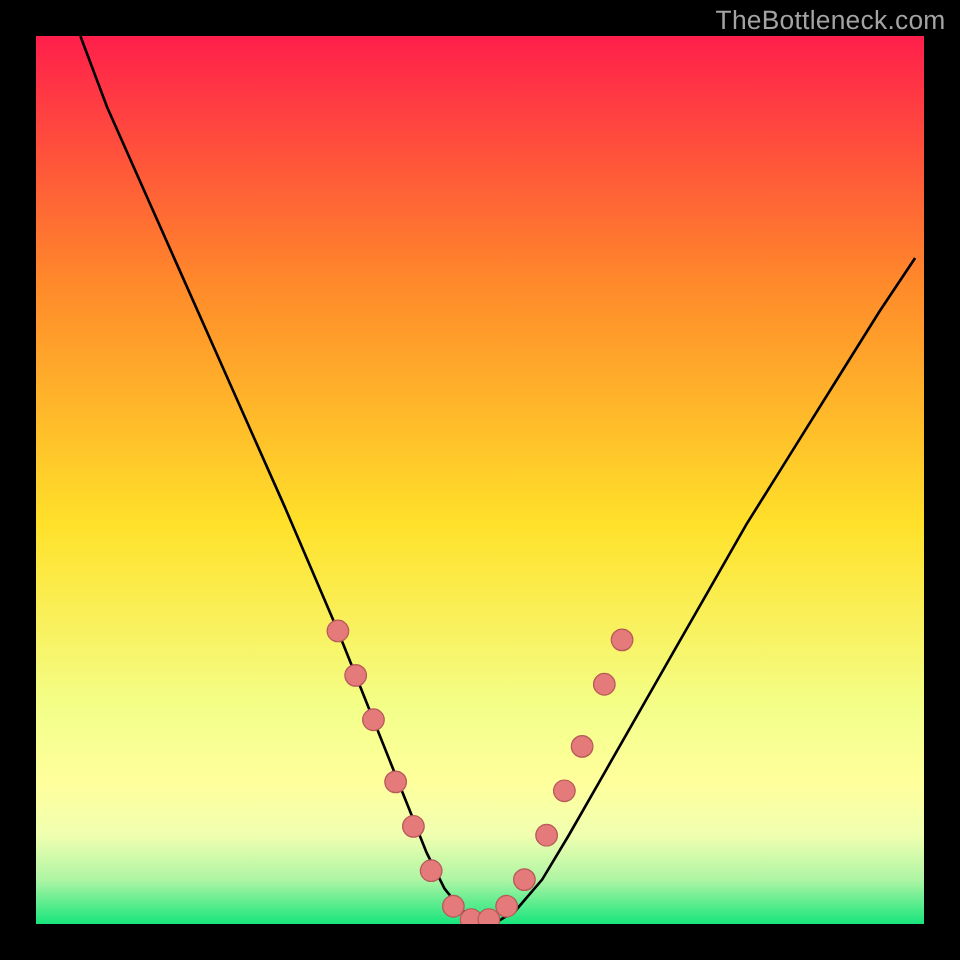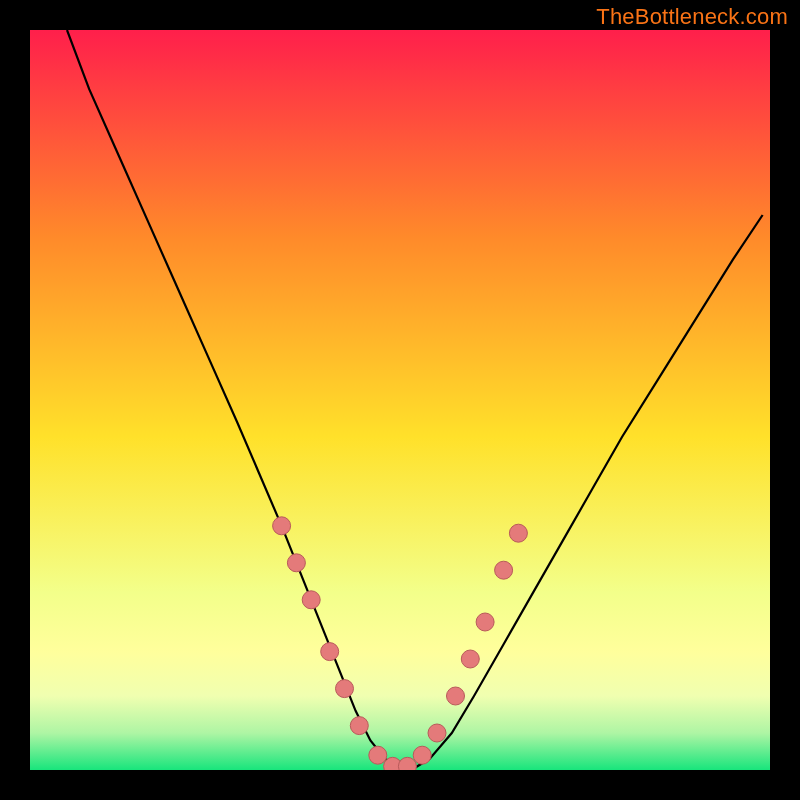--- a/index.html
+++ b/index.html
@@ -22,21 +22,21 @@
     left: 30px;
     top: 30px;
     width: 740px;
     height: 740px;
     overflow: hidden;
   }
   .watermark {
     position: absolute;
     top: 4px;
     right: 12px;
-    color: #f97316;
+    color: #a3a3a3;
     font-size: 22px;
     letter-spacing: 0.2px;
     font-weight: 500;
     pointer-events: none;
   }
   svg { display: block; }
 </style>
 </head>
 <body>
 

